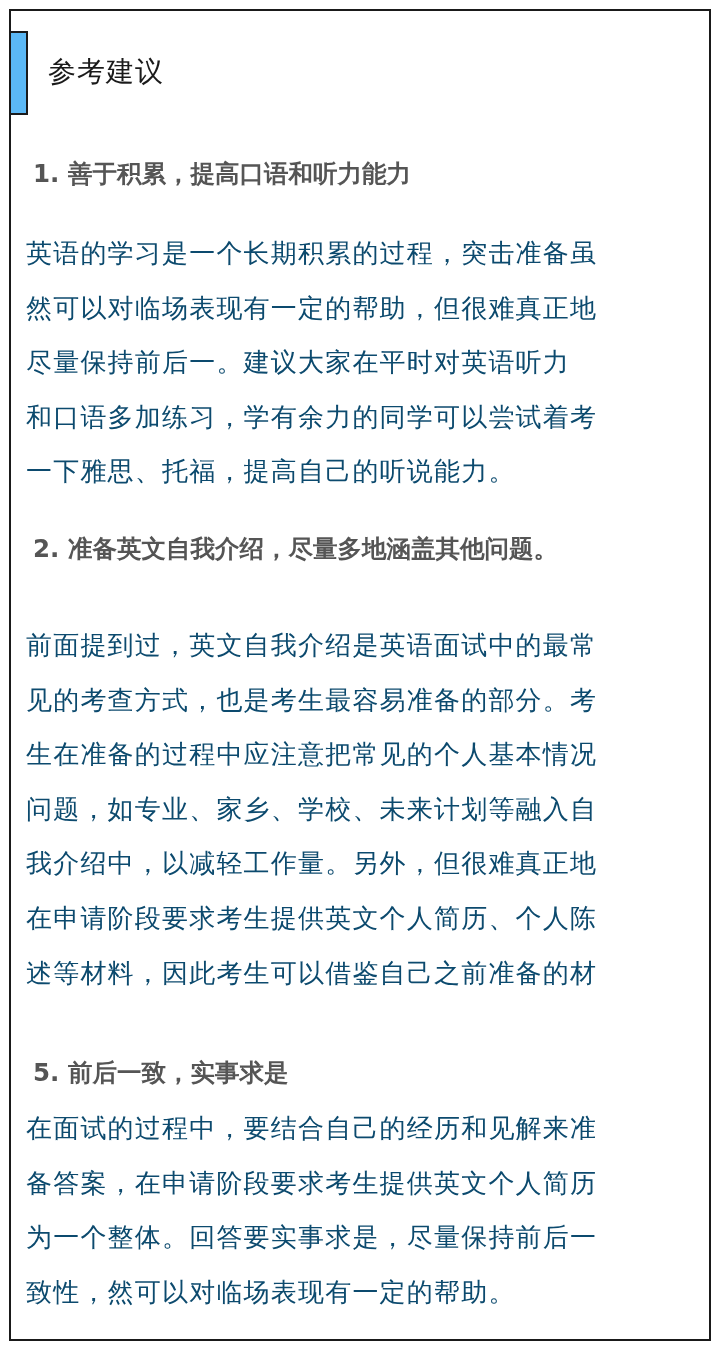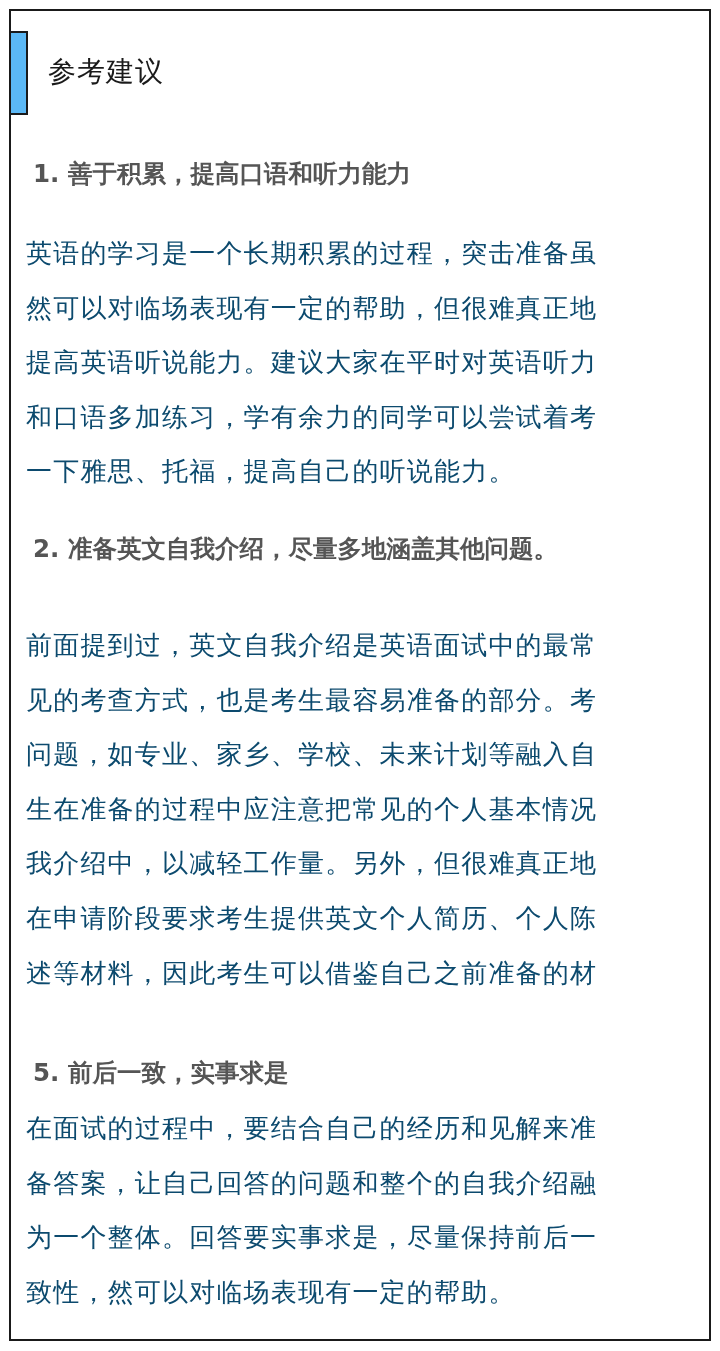--- a/index.html
+++ b/index.html
@@ -21,35 +21,35 @@
 <body>
 
 <div class="frame"></div>
 <div class="accent-bar" style="background: rgb(91, 184, 245);"></div>
 <div class="title">参考建议</div>
 
 <div class="h" style="top:124px;margin-top:32px;">1. 善于积累，提高口语和听力能力</div>
 <div class="p" style="top:226px;">
   <span class="line">英语的学习是一个长期积累的过程，突击准备虽</span>
   <span class="line">然可以对临场表现有一定的帮助，但很难真正地</span>
-  <span class="line">提高英语听说能力。建议大家在平时对英语听力</span>
+  <span class="line">尽量保持前后一。建议大家在平时对英语听力</span>
   <span class="line">和口语多加练习，学有余力的同学可以尝试着考</span>
   <span class="line">一下雅思、托福，提高自己的听说能力。</span>
 </div>
 
 <div class="h" style="top:531px;">2. 准备英文自我介绍，尽量多地涵盖其他问题。</div>
 <div class="p" style="top:618px;">
   <span class="line">前面提到过，英文自我介绍是英语面试中的最常</span>
   <span class="line">见的考查方式，也是考生最容易准备的部分。考</span>
+  <span class="line">生在准备的过程中应注意把常见的个人基本情况</span>
   <span class="line">问题，如专业、家乡、学校、未来计划等融入自</span>
-  <span class="line">生在准备的过程中应注意把常见的个人基本情况</span>
   <span class="line">我介绍中，以减轻工作量。另外，但很难真正地</span>
   <span class="line">在申请阶段要求考生提供英文个人简历、个人陈</span>
   <span class="line">述等材料，因此考生可以借鉴自己之前准备的材</span>
 </div>
 
 <div class="h" style="top:1055px;">5. 前后一致，实事求是</div>
 <div class="p" style="top:1101px;">
   <span class="line">在面试的过程中，要结合自己的经历和见解来准</span>
-  <span class="line">备答案，让自己回答的问题和整个的自我介绍融</span>
+  <span class="line">备答案，在申请阶段要求考生提供英文个人简历</span>
   <span class="line">为一个整体。回答要实事求是，尽量保持前后一</span>
   <span class="line">致性，然可以对临场表现有一定的帮助。</span>
 </div>
 
 </body></html>

